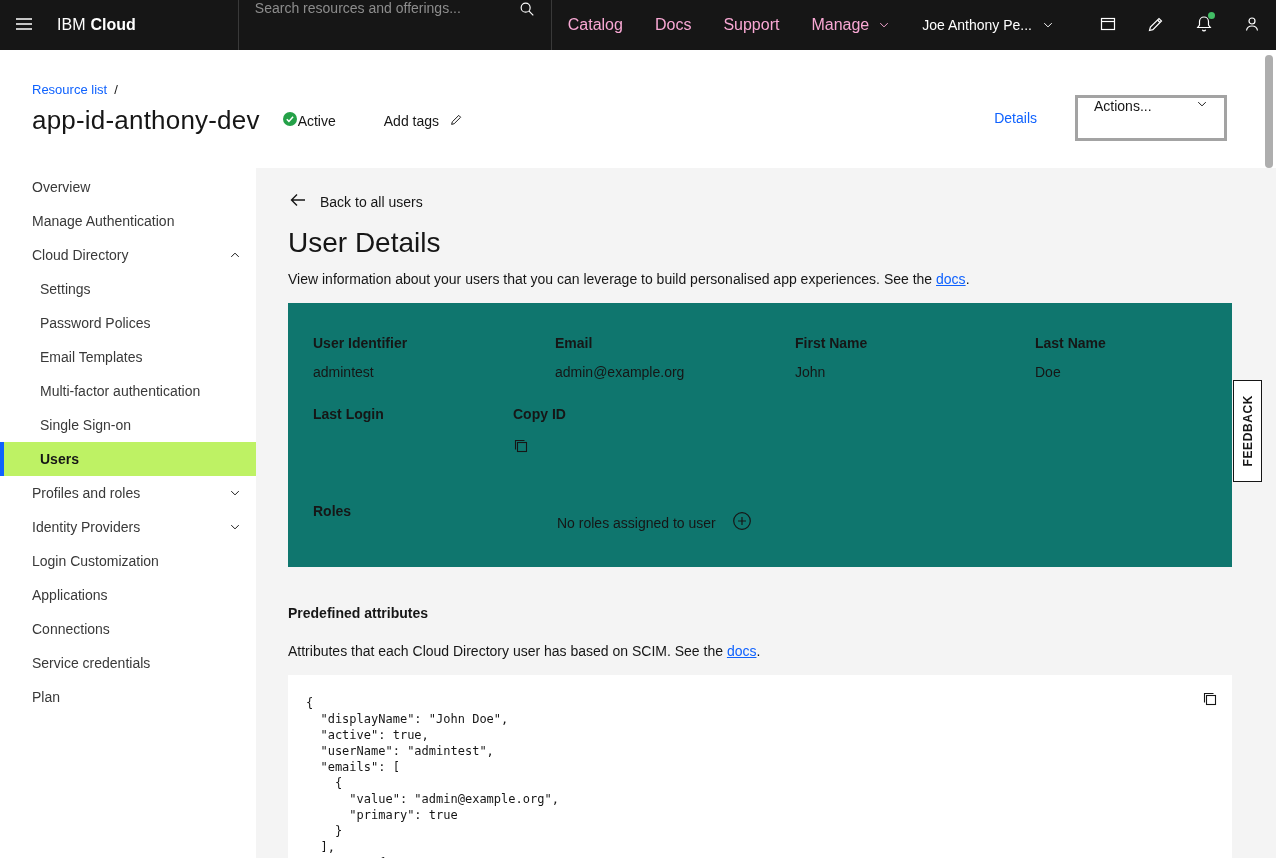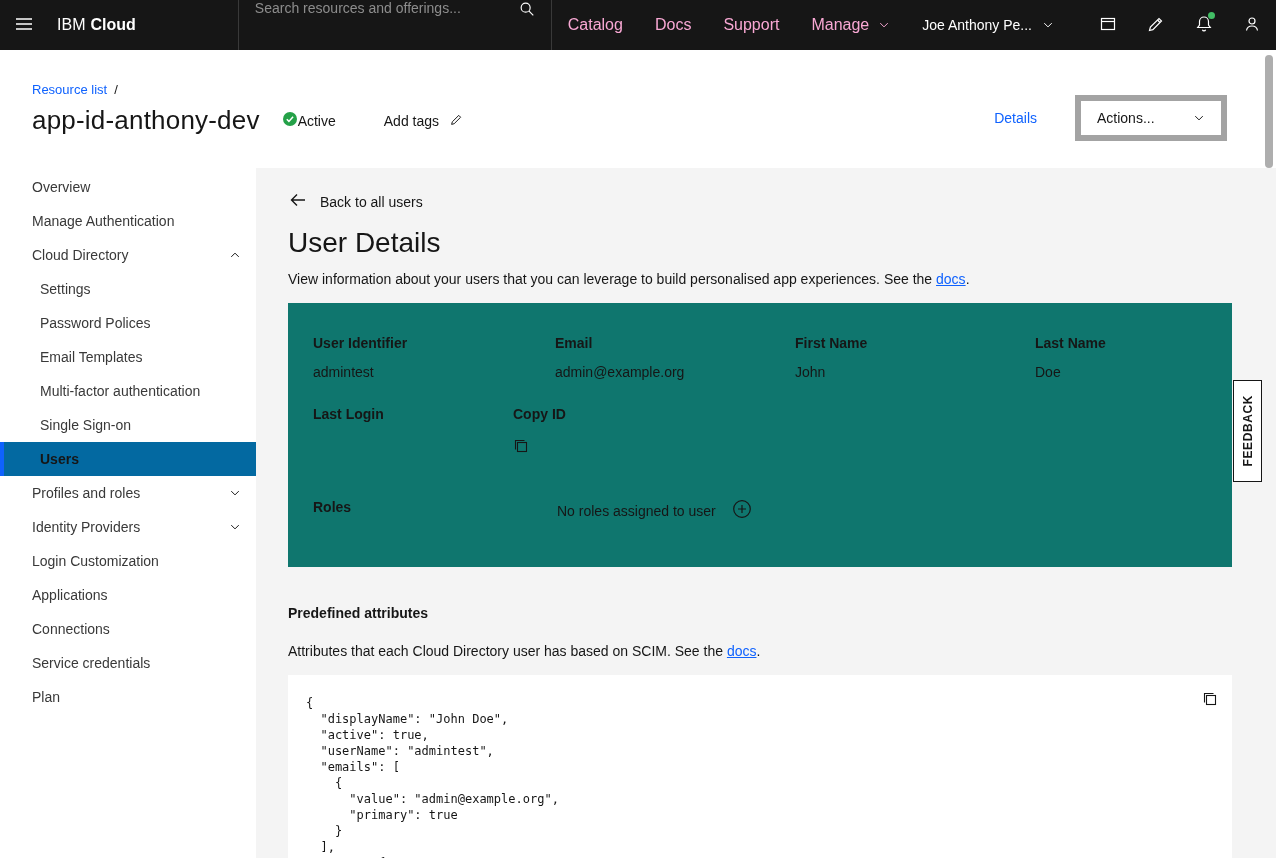--- a/index.html
+++ b/index.html
@@ -33,48 +33,48 @@
   .title-bar { background:#fff; height:118px; padding:32px 32px 0; position:relative; }
   .breadcrumb { font-size:13px; }
   .breadcrumb a { color:#0f62fe; text-decoration:none; cursor:pointer; }
   .breadcrumb .sep { color:#161616; margin-left:7px; }
   .title-row { display:flex; align-items:center; margin-top:8px; }
   .page-title { font-size:26px; font-weight:400; letter-spacing:.2px; }
   .status-badge { display:flex; align-items:center; font-size:14px; margin-left:22px; }
   .add-tags { display:flex; align-items:center; gap:10px; font-size:14px; margin-left:48px; cursor:pointer; background:none; border:none; color:#161616; }
   .titlebar-right { position:absolute; right:49px; top:45px; display:flex; align-items:center; }
   .details-link { color:#0f62fe; font-size:14px; text-decoration:none; margin-right:38px; cursor:pointer; }
-  .actions-dropdown { width:152px; height:46px; background:#fff; border:6px solid #a3a3a3; display:flex; align-items:center; justify-content:space-between; padding:0 16px; font-size:14px; cursor:pointer; color:#161616; }
+  .actions-dropdown { width:152px; height:46px; background:#fff; border:3px solid #a3a3a3; display:flex; align-items:flex-start; justify-content:space-between; padding:0 16px; font-size:14px; cursor:pointer; color:#161616; }
 
   
   .main { display:flex; height:690px; }
   .sidebar { width:256px; background:#fff; padding-top:2px; flex-shrink:0; }
   .side-item { height:34px; display:flex; align-items:center; justify-content:space-between; padding:0 15px 0 32px; font-size:14px; color:#393939; cursor:pointer; position:relative; }
   .side-item.sub { padding-left:40px; }
-  .side-item.selected { background:#0369a1; color:#161616; font-weight:700; }
+  .side-item.selected { background:#bef264; color:#161616; font-weight:700; }
   .side-item.selected::before { content:""; position:absolute; left:0; top:0; bottom:0; width:4px; background:#0f62fe; }
   .side-item .chev { display:flex; color:#161616; }
   .chev svg { display:block; }
   .chev.up svg { transform:rotate(180deg); }
 
   .content { flex:1; background:#f4f4f4; padding:22px 44px 0 32px; position:relative; overflow:hidden; }
   .back-row { display:flex; align-items:center; gap:12px; font-size:14px; color:#161616; cursor:pointer; background:none; border:none; }
   .content h2 { font-size:28px; font-weight:400; margin-top:14px; }
   .desc { font-size:14px; margin-top:12px; }
   .link { color:#0f62fe; text-decoration:underline; cursor:pointer; }
 
   
   .user-card { background:#0f766e; margin-top:16px; height:264px; padding:32px 24px 0 25px; }
   .field-grid { display:grid; grid-template-columns:242px 240px 240px 1fr; }
   .field-label { font-size:14px; font-weight:700; }
   .field-value { font-size:14px; margin-top:13px; }
   .row2 { display:flex; margin-top:26px; }
   .row2 .col { width:200px; }
   .copy-btn { margin-top:16px; background:none; border:none; cursor:pointer; color:#161616; padding:0; display:flex; }
-  .roles-row { display:flex; align-items:center; margin-top:34px; }
+  .roles-row { display:flex; align-items:flex-start; margin-top:46px; }
   .roles-label { width:244px; font-size:14px; font-weight:700; }
   .roles-value { display:flex; align-items:center; gap:16px; margin-top:8px; }
   .roles-value .empty-text { font-size:14px; }
   .add-role-btn { background:none; border:none; cursor:pointer; color:#161616; padding:0; display:flex; }
 
   
   .section-heading { font-size:14px; font-weight:700; margin-top:38px; }
   .desc2 { font-size:14px; margin-top:22px; }
   .code-card { background:#fff; margin-top:16px; height:250px; padding:20px 20px 0 18px; position:relative; }
   .code-line { font-family:"DejaVu Sans Mono", monospace; font-size:12px; line-height:16px; white-space:pre; color:#161616; }

